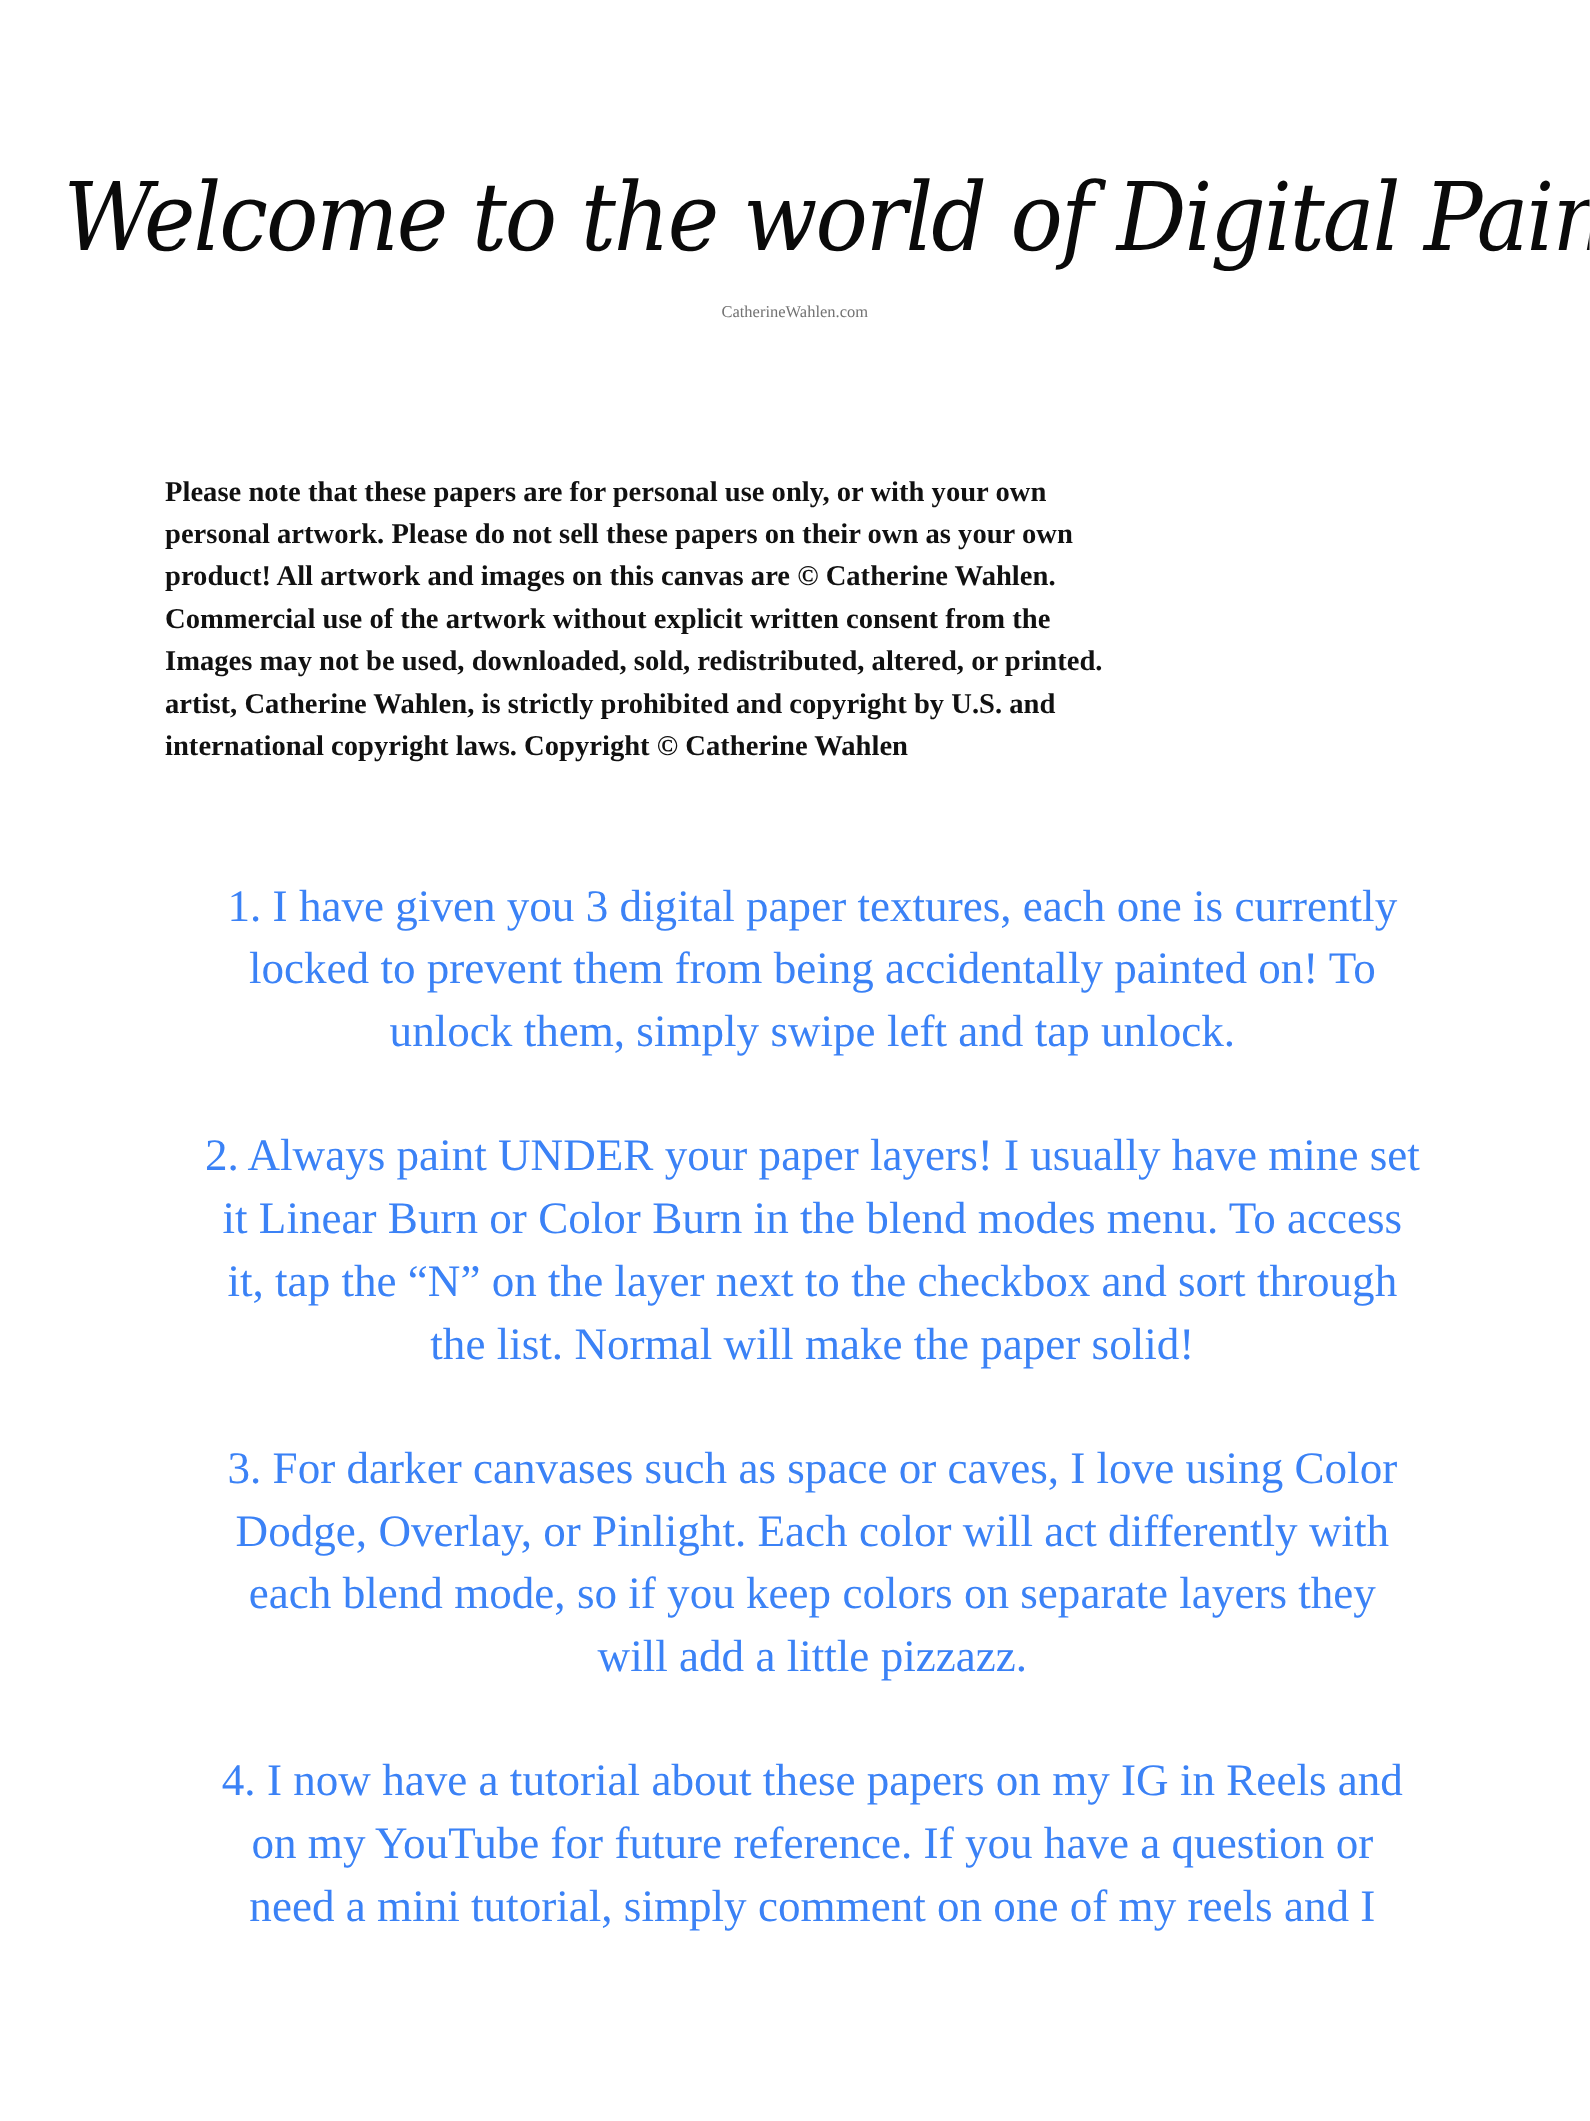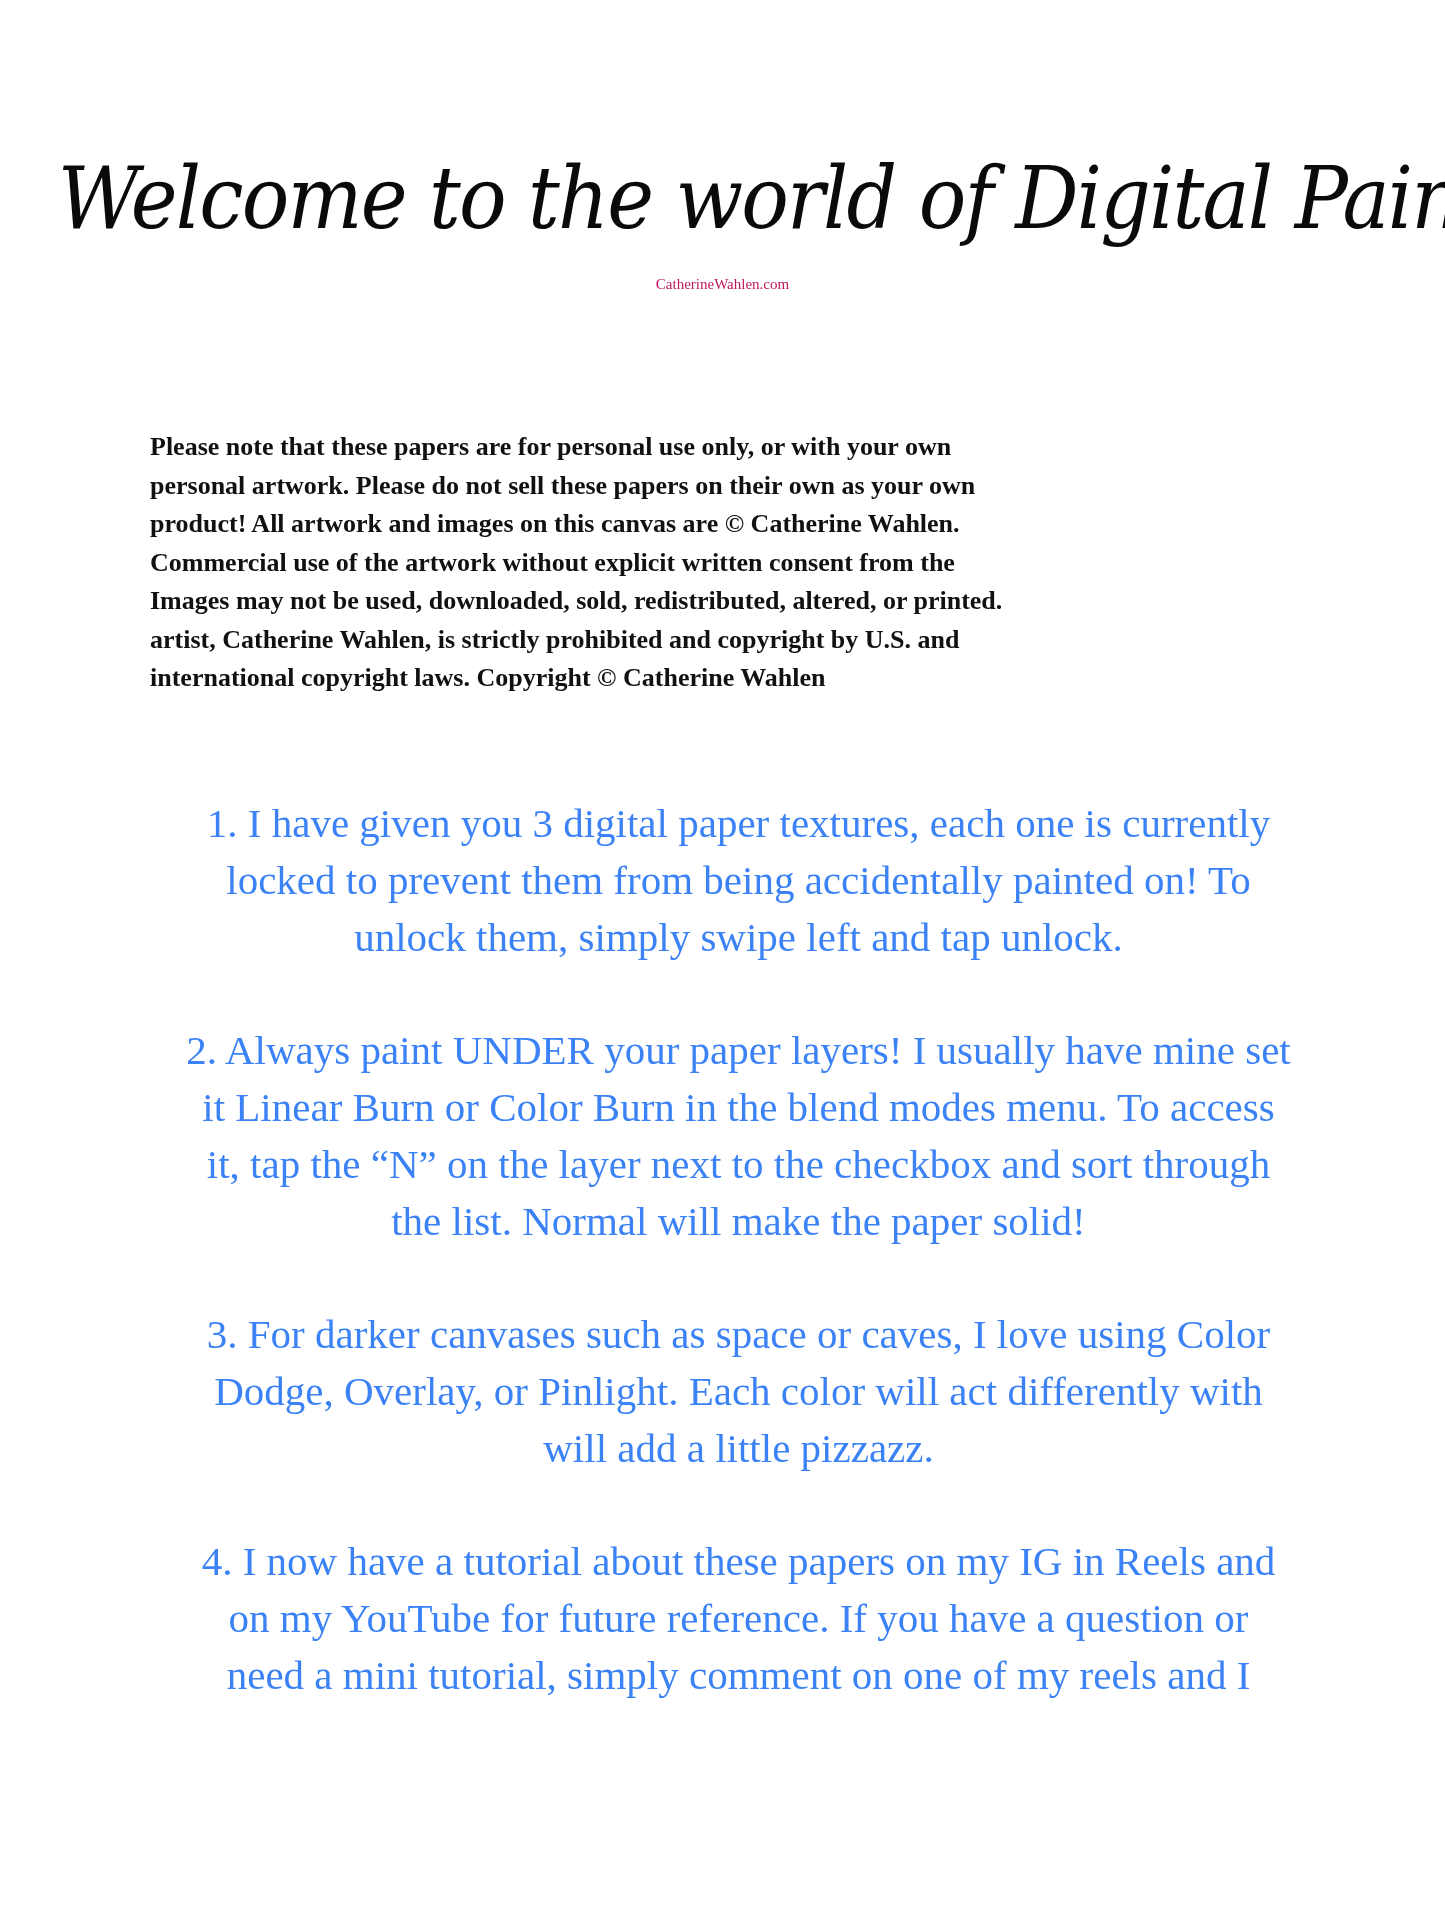--- a/index.html
+++ b/index.html
@@ -31,21 +31,21 @@
     }
     .site {
       position: absolute;
       left: 0;
       top: 274px;
       width: 1445px;
       text-align: center;
       font-family: "Liberation Serif", serif;
       font-size: 15px;
       line-height: 20px;
-      color: #be185d;
+      color: #737373;
     }
     .disclaimer {
       position: absolute;
       left: 150px;
       top: 428px;
       width: 1145px;
       font-family: "Liberation Serif", serif;
       font-weight: bold;
       font-size: 26px;
       line-height: 38.5px;
@@ -101,20 +101,21 @@
     </div>
     <div class="step">
       <span class="line">2. Always paint UNDER your paper layers! I usually have mine set</span>
       <span class="line">it Linear Burn or Color Burn in the blend modes menu. To access</span>
       <span class="line">it, tap the “N” on the layer next to the checkbox and sort through</span>
       <span class="line">the list. Normal will make the paper solid!</span>
     </div>
     <div class="step">
       <span class="line">3. For darker canvases such as space or caves, I love using Color</span>
       <span class="line">Dodge, Overlay, or Pinlight. Each color will act differently with</span>
+      <span class="line">each blend mode, so if you keep colors on separate layers they</span>
       <span class="line">will add a little pizzazz.</span>
     </div>
     <div class="step">
       <span class="line">4. I now have a tutorial about these papers on my IG in Reels and</span>
       <span class="line">on my YouTube for future reference. If you have a question or</span>
       <span class="line">need a mini tutorial, simply comment on one of my reels and I</span>
     </div>
   </div>
 
 </div>

